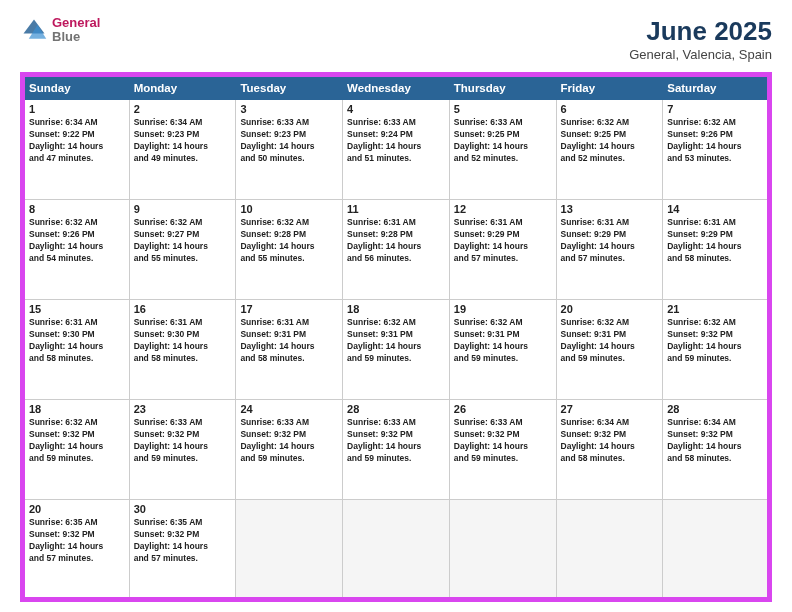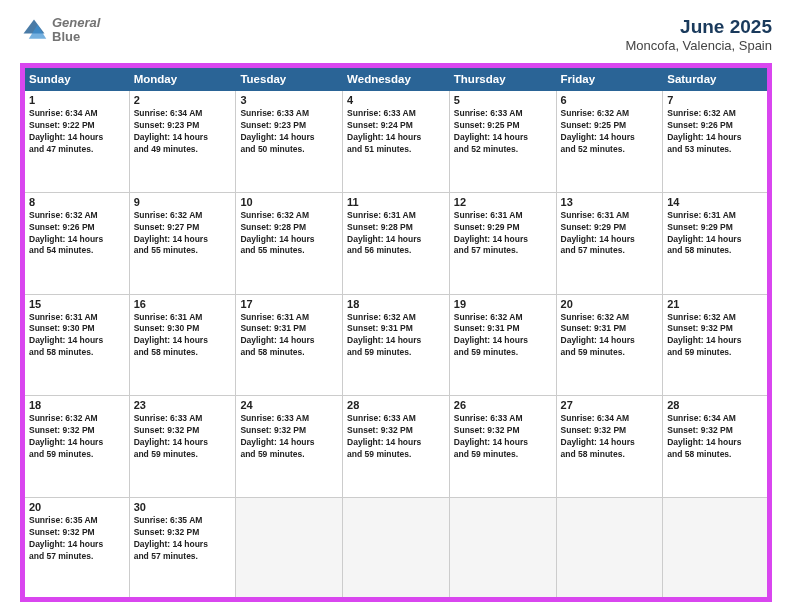--- a/index.html
+++ b/index.html
@@ -29,31 +29,31 @@
       gap: 4px;
     }
     .logo-text {
       display: flex;
       flex-direction: column;
       font-size: 13px;
       font-weight: bold;
       line-height: 1.1;
       color: #1a3a5c;
     }
-    .logo-text span:first-child { color: #737373; font-style: italic; }
+    .logo-text span:first-child { color: #be185d; }
     .logo-text span:last-child { color: #737373; }
     .logo-icon {
       width: 28px;
       height: 28px;
     }
     .title-block {
       text-align: right;
     }
     .title-block h1 {
-      font-size: 19px;
+      font-size: 26px;
       font-weight: bold;
       color: #1a3a5c;
     }
     .title-block p {
       font-size: 13px;
       color: #444;
     }
     .calendar {
       flex: 1;
       border: 5px solid #d946ef;
@@ -105,21 +105,21 @@
         <polygon points="16,4 28,20 4,20" fill="#2a6496" opacity="0.85"></polygon>
         <polygon points="20,10 30,26 10,26" fill="#3a8fd1" opacity="0.7"></polygon>
       </svg>
       <div class="logo-text">
         <span>General</span>
         <span>Blue</span>
       </div>
     </div>
     <div class="title-block">
       <h1>June 2025</h1>
-      <p>Moncofa, Valencia, Spain</p>
+      <p>General, Valencia, Spain</p>
     </div>
   </div>
 
   <table class="calendar">
     <thead>
       <tr>
         <th>Sunday</th>
         <th>Monday</th>
         <th>Tuesday</th>
         <th>Wednesday</th>

